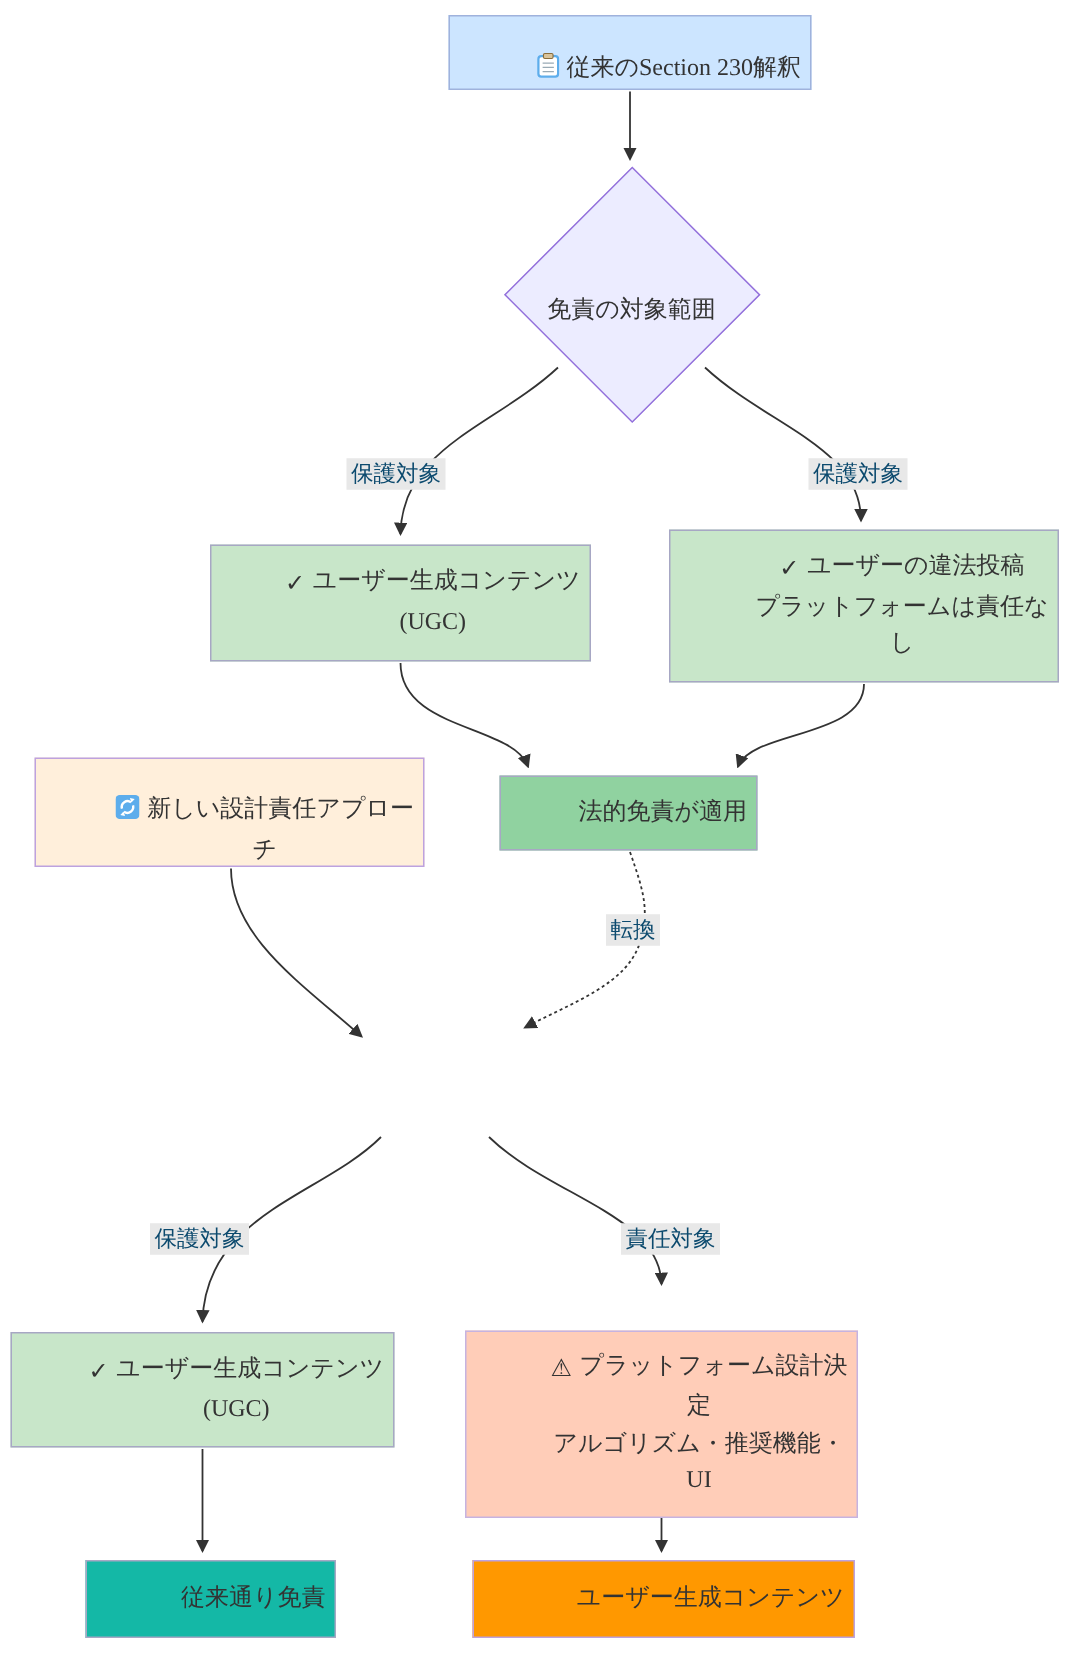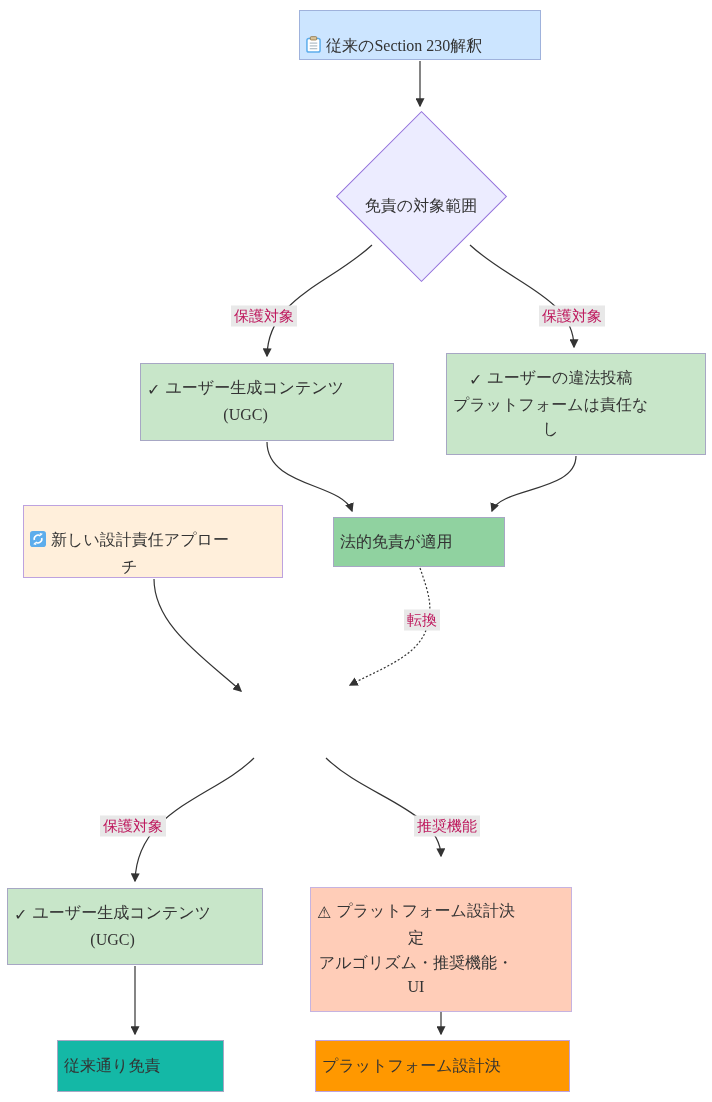--- a/index.html
+++ b/index.html
@@ -4,21 +4,21 @@
 <style>
   html,body{margin:0;padding:0;background:#ffffff;}
   #canvas{
     position:relative;width:712px;height:1102px;background:#ffffff;overflow:hidden;
     font-family:"Liberation Serif","DejaVu Serif",serif;color:#333333;
   }
   #edge-layer{position:absolute;left:0;top:0;width:712px;height:1102px;}
   .edge{stroke:#333333;stroke-width:1.2;fill:none;}
   .edge.dotted{stroke-dasharray:2 2;}
   .node{
-    position:absolute;display:flex;align-items:center;justify-content:flex-start;
+    position:absolute;display:flex;align-items:center;justify-content:flex-end;
     text-align:center;font-size:16px;line-height:1.55;border:1px solid #a7a7c4;
     white-space:pre-line;padding:2px 6px;box-sizing:border-box;
   }
   .node .icon{display:inline-block;margin-right:5px;vertical-align:-2px;}
   .n-blue{left:299px;top:10px;width:242px;height:50px;background:#cce5ff;border-color:#9fb2dc;}
   .n-ugc-top{left:140px;top:363px;width:254px;height:78px;background:#c8e6c9;}
   .n-illegal{left:446px;top:353px;width:260px;height:102px;background:#c8e6c9;}
   .n-new{left:23px;top:505px;width:260px;height:73px;background:#ffefdb;border-color:#bda2df;}
   .n-legal{left:333px;top:517px;width:172px;height:50px;background:#90d2a0;}
   .n-ugc-bottom{left:7px;top:888px;width:256px;height:77px;background:#c8e6c9;}
@@ -27,21 +27,21 @@
   .n-risk{left:315px;top:1040px;width:255px;height:52px;background:#ff9800;border-color:#bda2df;}
   .diamond{position:absolute;display:flex;align-items:center;justify-content:center;}
   .d-scope{left:337px;top:112px;width:168px;height:168px;}
   .d-liability{left:222px;top:654px;width:136px;height:136px;}
   .diamond-shape{position:absolute;background:#ececff;border:1px solid #9370db;transform:rotate(45deg);}
   .d-scope .diamond-shape{left:24px;top:24px;width:119px;height:119px;}
   .d-liability .diamond-shape{left:20px;top:20px;width:95px;height:95px;}
   .diamond-label{position:relative;font-size:16px;z-index:2;margin-top:20px;}
   .edge-label{
     position:absolute;transform:translate(-50%,-50%);background:#e8e8e8;
-    padding:1px 3px;font-size:15px;color:#be185d;z-index:3;white-space:nowrap;
+    padding:1px 3px;font-size:15px;color:#0c4a6e;z-index:3;white-space:nowrap;
   }
   .el-1{left:264px;top:316px;}
   .el-2{left:572px;top:316px;}
   .el-3{left:422px;top:620px;}
   .el-4{left:133px;top:826px;}
   .el-5{left:447px;top:826px;}
 </style>
 </head>
 <body>
 
@@ -122,22 +122,22 @@
 定
 アルゴリズム・推奨機能・
 UI</span></span>
   </div>
 
   <div class="node n-exempt">
     <span>従来通り免責</span>
   </div>
 
   <div class="node n-risk">
-    <span>プラットフォーム設計決</span>
+    <span>ユーザー生成コンテンツ</span>
   </div>
 
   <div class="edge-label el-1">保護対象</div>
   <div class="edge-label el-2">保護対象</div>
   <div class="edge-label el-3">転換</div>
   <div class="edge-label el-4">保護対象</div>
-  <div class="edge-label el-5">推奨機能</div>
+  <div class="edge-label el-5">責任対象</div>
 
 </div>
 
 </body></html>

